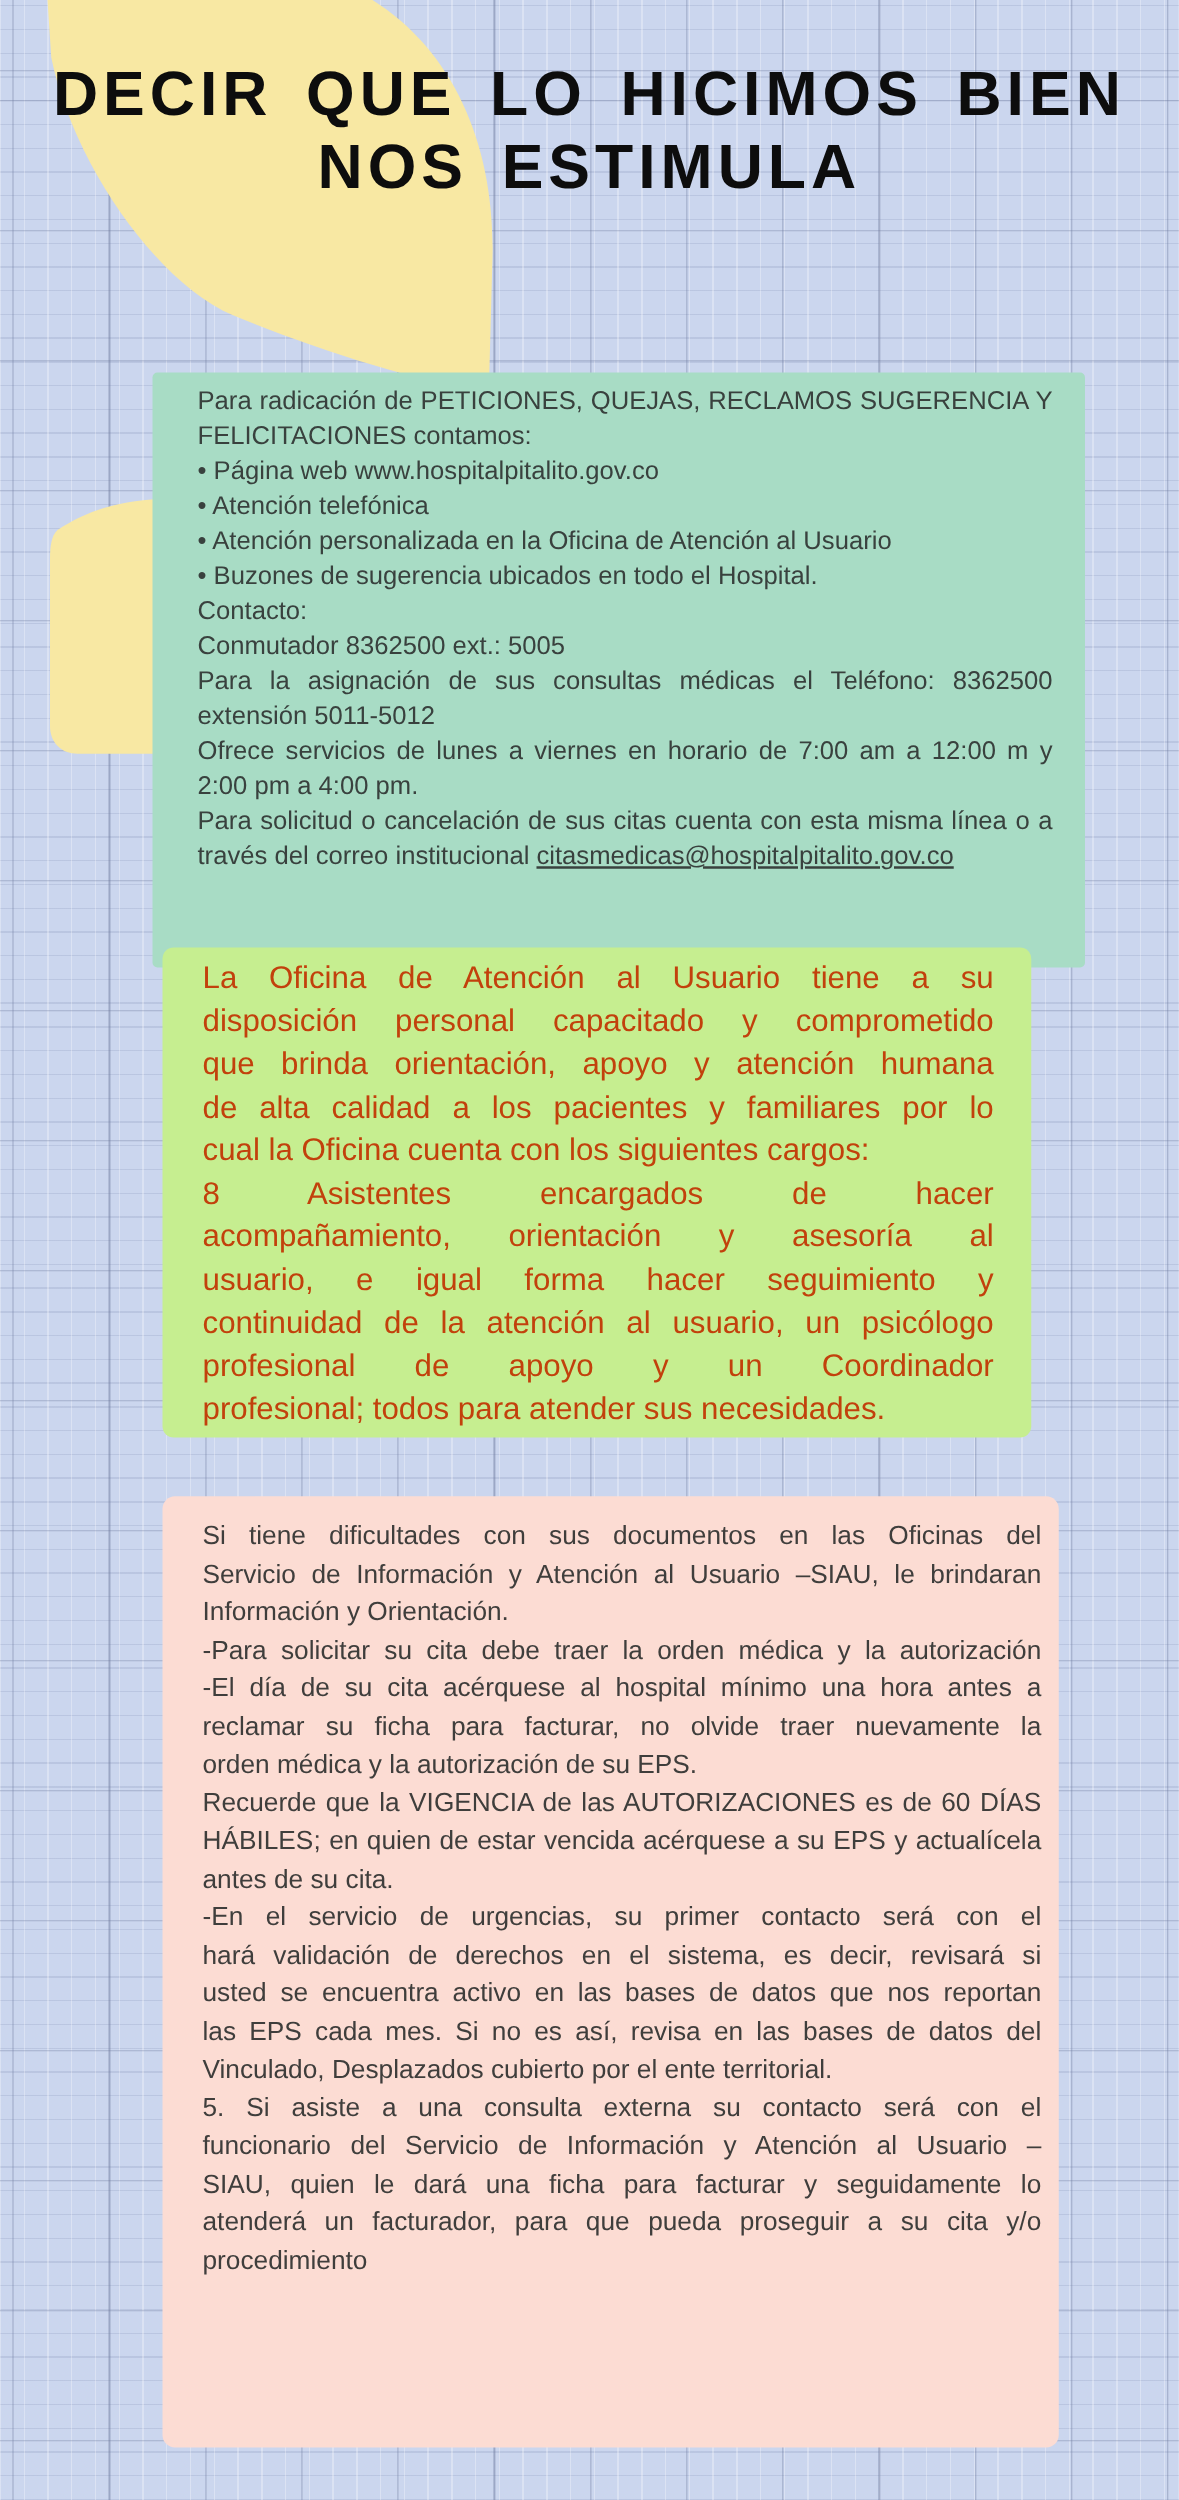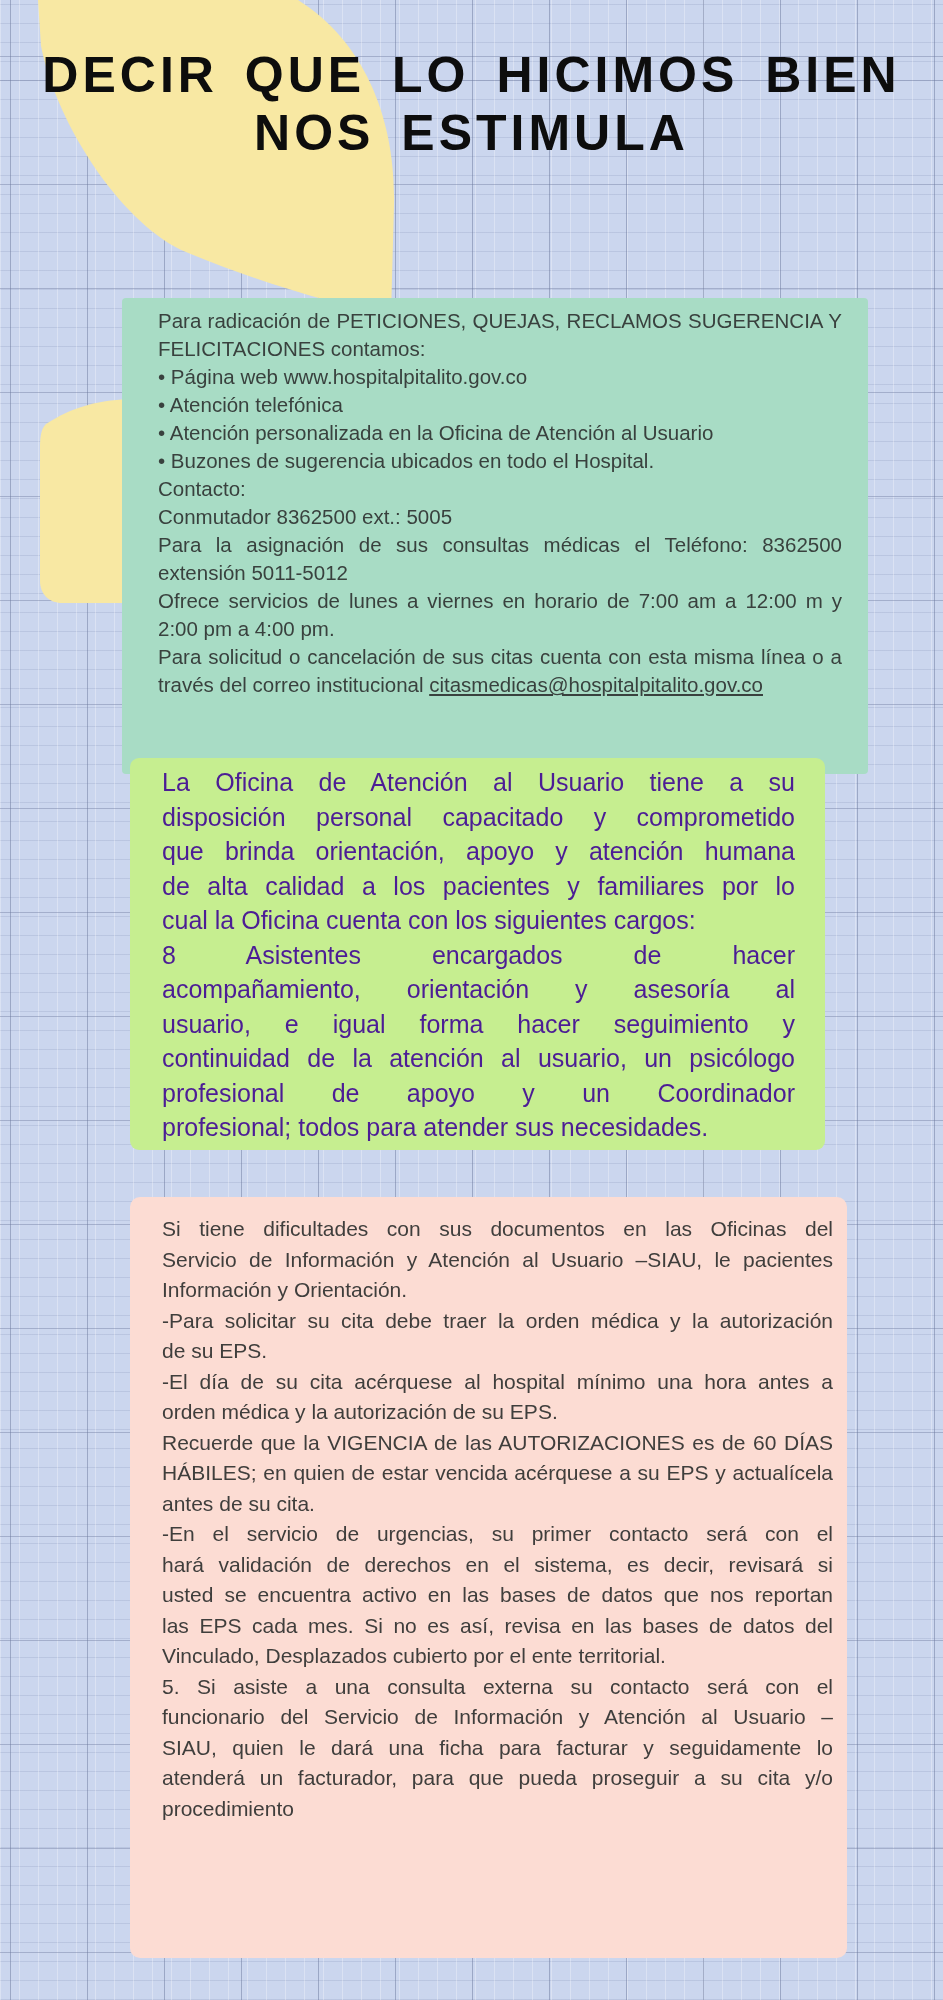--- a/index.html
+++ b/index.html
@@ -26,21 +26,21 @@
   .box .line.j{text-align:justify;text-align-last:justify;}
   .email-link{text-decoration:underline;}
   .teal{
     left:122px;top:298px;width:746px;height:476px;border-radius:4px;
     background:#a8dcc5;padding:9px 26px 8px 36px;
     font-size:20.5px;line-height:28px;
   }
   .green{
     left:130px;top:758px;width:695px;height:392px;border-radius:9px;
     background:#c6ee90;padding:7px 30px 6px 32px;
-    font-size:25px;line-height:34.5px;color:#4c1d95;
+    font-size:25px;line-height:34.5px;color:#c2410c;
   }
   .pink{
     left:130px;top:1197px;width:717px;height:761px;border-radius:10px;
     background:#fcdcd3;padding:17px 14px 20px 32px;
     font-size:21px;line-height:30.5px;color:#3f3e3c;
   }
 </style>
 </head>
 <body>
 
@@ -82,25 +82,25 @@
       <div class="line j"><span>8 Asistentes encargados de hacer</span></div>
       <div class="line j"><span>acompañamiento, orientación y asesoría al</span></div>
       <div class="line j"><span>usuario, e igual forma hacer seguimiento y</span></div>
       <div class="line j"><span>continuidad de la atención al usuario, un psicólogo</span></div>
       <div class="line j"><span>profesional de apoyo y un Coordinador</span></div>
       <div class="line"><span>profesional; todos para atender sus necesidades.</span></div>
     </div>
 
   <div class="box pink">
       <div class="line j"><span>Si tiene dificultades con sus documentos en las Oficinas del</span></div>
-      <div class="line j"><span>Servicio de Información y Atención al Usuario –SIAU, le pacientes</span></div>
+      <div class="line j"><span>Servicio de Información y Atención al Usuario –SIAU, le brindaran</span></div>
       <div class="line"><span>Información y Orientación.</span></div>
       <div class="line j"><span>-Para solicitar su cita debe traer la orden médica y la autorización</span></div>
-      <div class="line"><span>de su EPS.</span></div>
       <div class="line j"><span>-El día de su cita acérquese al hospital mínimo una hora antes a</span></div>
+      <div class="line j"><span>reclamar su ficha para facturar, no olvide traer nuevamente la</span></div>
       <div class="line"><span>orden médica y la autorización de su EPS.</span></div>
       <div class="line j"><span>Recuerde que la VIGENCIA de las AUTORIZACIONES es de 60 DÍAS</span></div>
       <div class="line j"><span>HÁBILES; en quien de estar vencida acérquese a su EPS y actualícela</span></div>
       <div class="line"><span>antes de su cita.</span></div>
       <div class="line j"><span>-En el servicio de urgencias, su primer contacto será con el</span></div>
       <div class="line j"><span>hará validación de derechos en el sistema, es decir, revisará si</span></div>
       <div class="line j"><span>usted se encuentra activo en las bases de datos que nos reportan</span></div>
       <div class="line j"><span>las EPS cada mes. Si no es así, revisa en las bases de datos del</span></div>
       <div class="line"><span>Vinculado, Desplazados cubierto por el ente territorial.</span></div>
       <div class="line j"><span>5. Si asiste a una consulta externa su contacto será con el</span></div>

